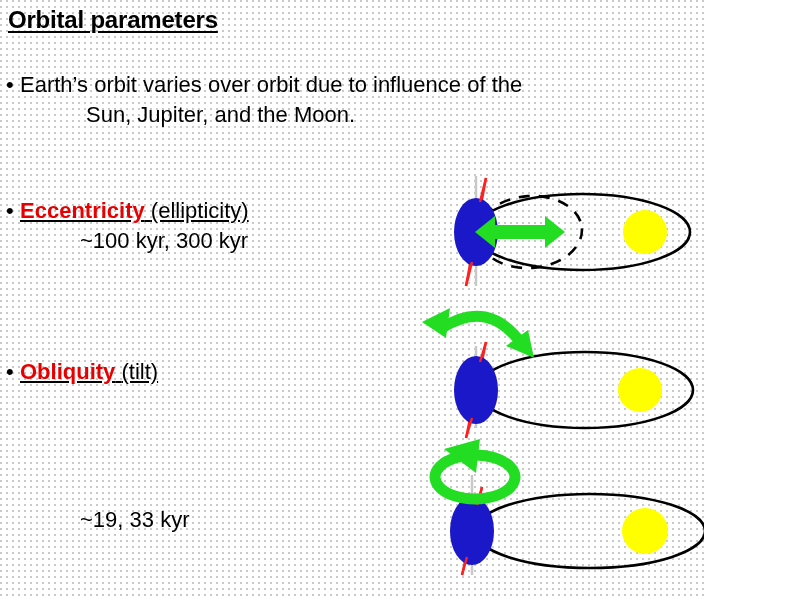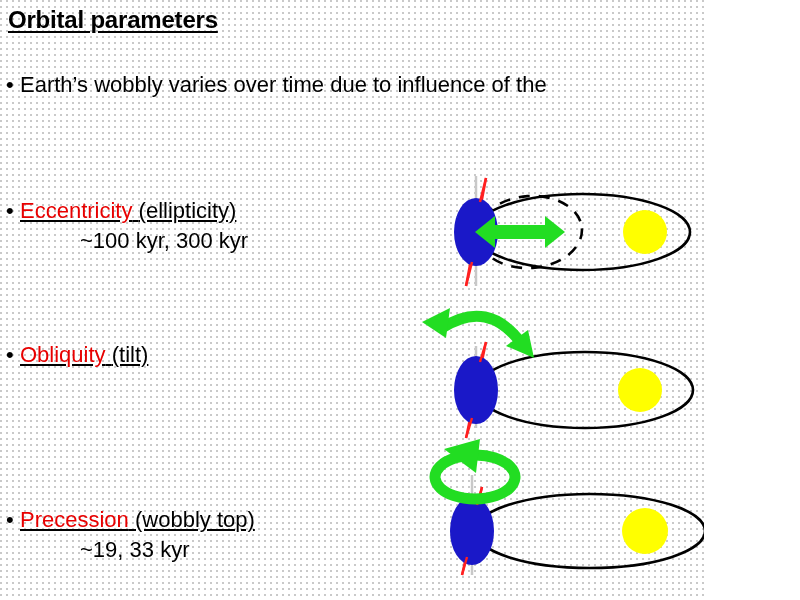--- a/index.html
+++ b/index.html
@@ -55,62 +55,63 @@
 
   #intro {
     left: 6px;
     top: 70px;
     font-size: 22px;
   }
   #intro .bullet-line-2 { padding-left: 80px; }
 
   .param-block .term {
     color: #e80000;
-    font-weight: normal;
+    font-weight: bold;
   }
   .param-block .gloss {
     color: #000000;
     font-weight: normal;
     margin-top: 32px;
   }
   .param-block .underlined {
     text-decoration: underline;
     text-underline-offset: 2px;
   }
   .param-block .period {
     display: block;
     padding-left: 74px;
     color: #000000;
     font-weight: normal;
     text-decoration: none;
   }
 
   #p-ecc  { left: 6px; top: 196px; }
-  #p-obl  { left: 6px; top: 340px; }
+  #p-obl  { left: 6px; top: 357px; }
   #p-pre  { left: 6px; top: 505px; }
 
   
   .figure {
     position: absolute;
   }
   .figure svg { display: block; }
 
   #fig-ecc { left: 420px; top: 160px; }
   #fig-obl { left: 410px; top: 300px; }
   #fig-pre { left: 400px; top: 435px; }
 </style>
 </head>
 <body>
 
 <div id="slide">
 
   <div id="title">Orbital parameters</div>
 
   <div class="bullet-block" id="intro">
-    <span class="bullet-line-1"><span class="bullet-dot">•</span><span>Earth’s wobbly varies over time due to influence of the</span></span>
+    <span class="bullet-line-1"><span class="bullet-dot">•</span><span>Earth’s orbit varies over orbit due to influence of the</span></span>
+    <span class="bullet-line-2">Sun, Jupiter, and the Moon.</span>
   </div>
 
   <div class="bullet-block param-block" id="p-ecc">
     <span class="bullet-line-1"><span class="bullet-dot">•</span><span class="underlined"><span class="term">Eccentricity</span><span class="gloss"> </span><span class="gloss">(ellipticity)</span></span></span>
     <span class="period">~100 kyr, 300 kyr</span>
   </div>
 
   <div class="figure" id="fig-ecc">
     <svg width="340" height="140" viewBox="0 0 340 140" xmlns="http://www.w3.org/2000/svg">
 
@@ -152,21 +153,20 @@
 
       <g>
         <path d="M 32 28 Q 78 -2 112 44" fill="none" stroke="#22dd22" stroke-width="11" stroke-linecap="butt"></path>
         <path d="M 12 22 L 40 8 L 36 38 Z" fill="#22dd22"></path>
         <path d="M 124 58 L 96 46 L 118 30 Z" fill="#22dd22"></path>
       </g>
     </svg>
   </div>
 
   <div class="bullet-block param-block" id="p-pre">
-    <span class="bullet-line-1"><span class="bullet-dot">•</span><span class="underlined"><span class="term">Precession</span><span class="gloss"> </span><span class="gloss">(wobbly top)</span></span></span>
     <span class="period">~19, 33 kyr</span>
   </div>
 
   <div class="figure" id="fig-pre">
     <svg width="360" height="165" viewBox="0 0 360 165" xmlns="http://www.w3.org/2000/svg">
       <line x1="72" y1="40" x2="72" y2="140" stroke="#c8c8c8" stroke-width="2.5"></line>
       <ellipse cx="190" cy="96" rx="115" ry="37" fill="none" stroke="#000000" stroke-width="2.6"></ellipse>
       <line x1="82" y1="52" x2="62" y2="140" stroke="#ff2020" stroke-width="2.4"></line>
       <ellipse cx="72" cy="96" rx="22" ry="34" fill="#1a18c8"></ellipse>
       <line x1="82" y1="52" x2="77" y2="70" stroke="#ff2020" stroke-width="2.4"></line>

